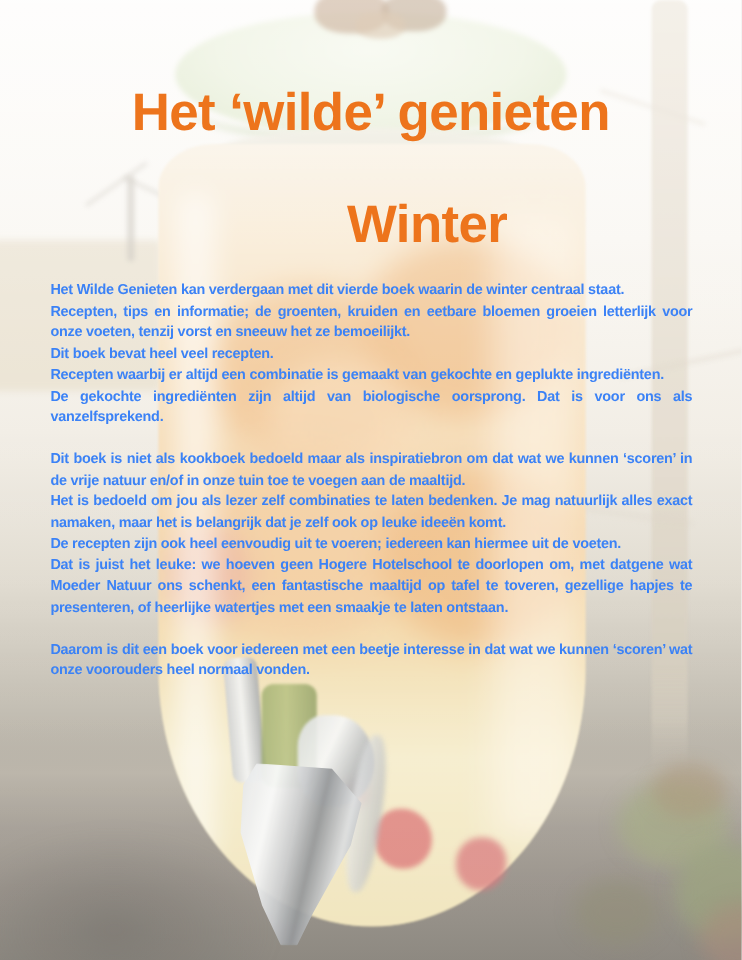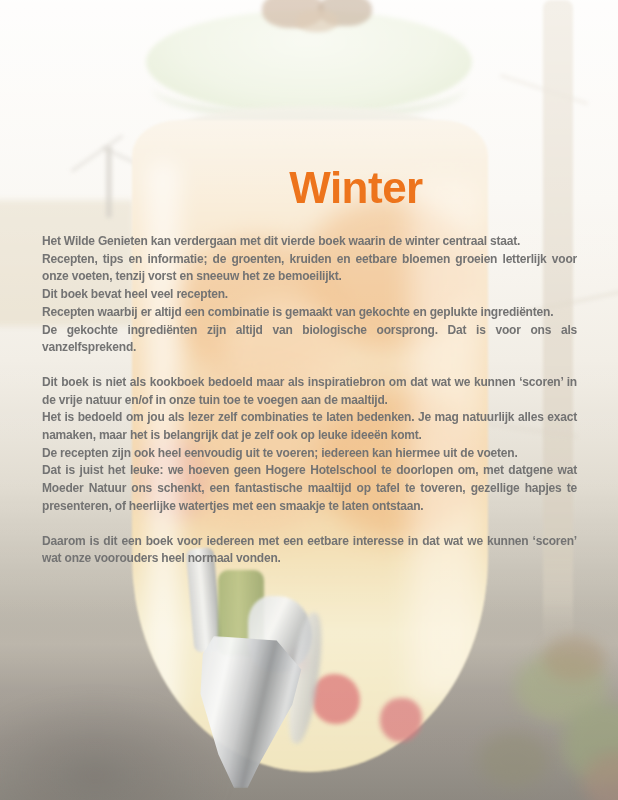--- a/index.html
+++ b/index.html
@@ -83,21 +83,21 @@
 
   .veil{inset:0;background:linear-gradient(180deg,rgba(255,255,255,.5) 0%,rgba(255,255,255,.34) 22%,
         rgba(255,255,255,.22) 40%,rgba(255,255,255,.16) 60%,rgba(255,255,255,.12) 100%);}
 
   
   .content{inset:0;}
   .title{left:0;width:618px;text-align:center;font-weight:bold;font-size:44px;
          color:#ed741c;letter-spacing:-.5px;line-height:1;}
   .t1{top:72px;}
   .t2{top:166px;padding-left:47px;}
-  .bodytext{left:42px;width:535px;top:233px;color:#737373;font-size:12px;line-height:17.7px;
+  .bodytext{left:42px;width:535px;top:233px;color:#3b82f6;font-size:12px;line-height:17.7px;
         font-weight:bold;text-align:justify;letter-spacing:-.2px;position:absolute;}
   .bodytext p{position:static;white-space:pre-line;margin:0 0 17px 0;text-align:justify;}
 </style>
 </head>
 <body>
 
 <div class="page">
 
   <div class="photo">
     <div class="base"></div>
@@ -146,29 +146,30 @@
     <div class="tap-stem"></div>
     <div class="tap-handle"></div>
     <div class="tap-collar"></div>
     <div class="tap-curve-r"></div>
     <div class="tap-spout"></div>
 
     <div class="veil"></div>
   </div>
 
   <div class="content">
+    <div class="title t1">Het ‘wilde’ genieten</div>
     <div class="title t2">Winter</div>
 
     <div class="bodytext">
       <p>Het Wilde Genieten kan verdergaan met dit vierde boek waarin de winter centraal staat.
 Recepten, tips en informatie; de groenten, kruiden en eetbare bloemen groeien letterlijk voor onze voeten, tenzij vorst en sneeuw het ze bemoeilijkt.
 Dit boek bevat heel veel recepten.
 Recepten waarbij er altijd een combinatie is gemaakt van gekochte en geplukte ingrediënten.
 De gekochte ingrediënten zijn altijd van biologische oorsprong. Dat is voor ons als vanzelfsprekend.</p>
       <p>Dit boek is niet als kookboek bedoeld maar als inspiratiebron om dat wat we kunnen ‘scoren’ in de vrije natuur en/of in onze tuin toe te voegen aan de maaltijd.
 Het is bedoeld om jou als lezer zelf combinaties te laten bedenken. Je mag natuurlijk alles exact namaken, maar het is belangrijk dat je zelf ook op leuke ideeën komt.
 De recepten zijn ook heel eenvoudig uit te voeren; iedereen kan hiermee uit de voeten.
 Dat is juist het leuke: we hoeven geen Hogere Hotelschool te doorlopen om, met datgene wat Moeder Natuur ons schenkt, een fantastische maaltijd op tafel te toveren, gezellige hapjes te presenteren, of heerlijke watertjes met een smaakje te laten ontstaan.</p>
-      <p>Daarom is dit een boek voor iedereen met een eetbare interesse in dat wat we kunnen ‘scoren’ wat onze voorouders heel normaal vonden.</p>
+      <p>Daarom is dit een boek voor iedereen met een beetje interesse in dat wat we kunnen ‘scoren’ wat onze voorouders heel normaal vonden.</p>
     </div>
   </div>
 
 </div>
 
 </body></html>

